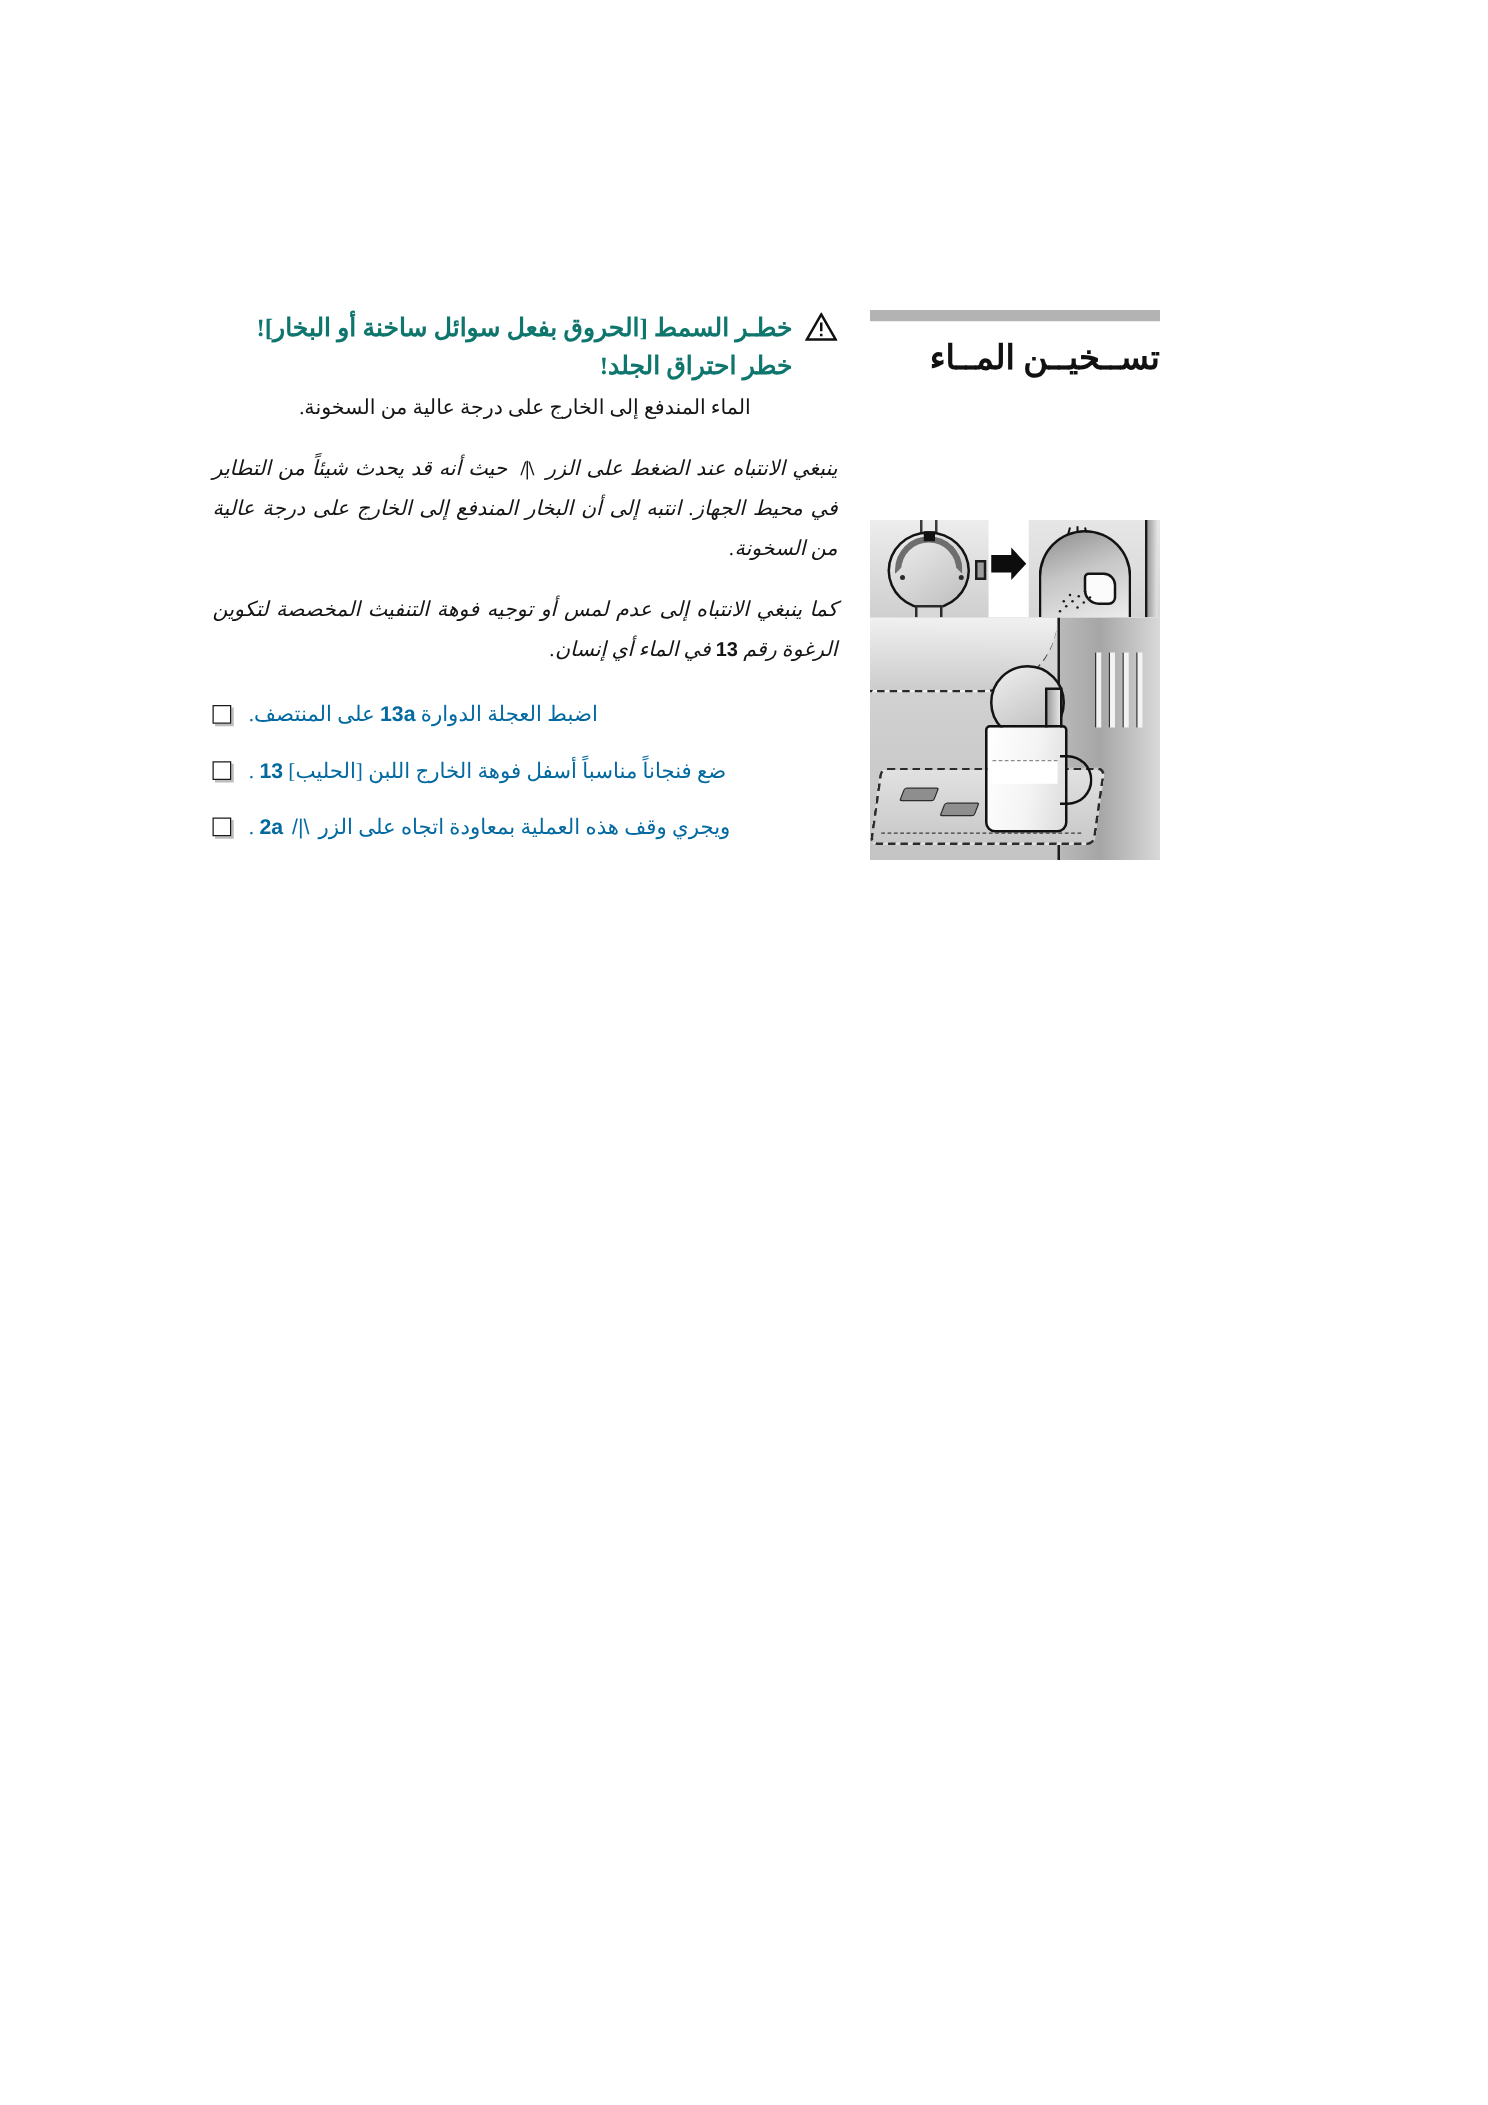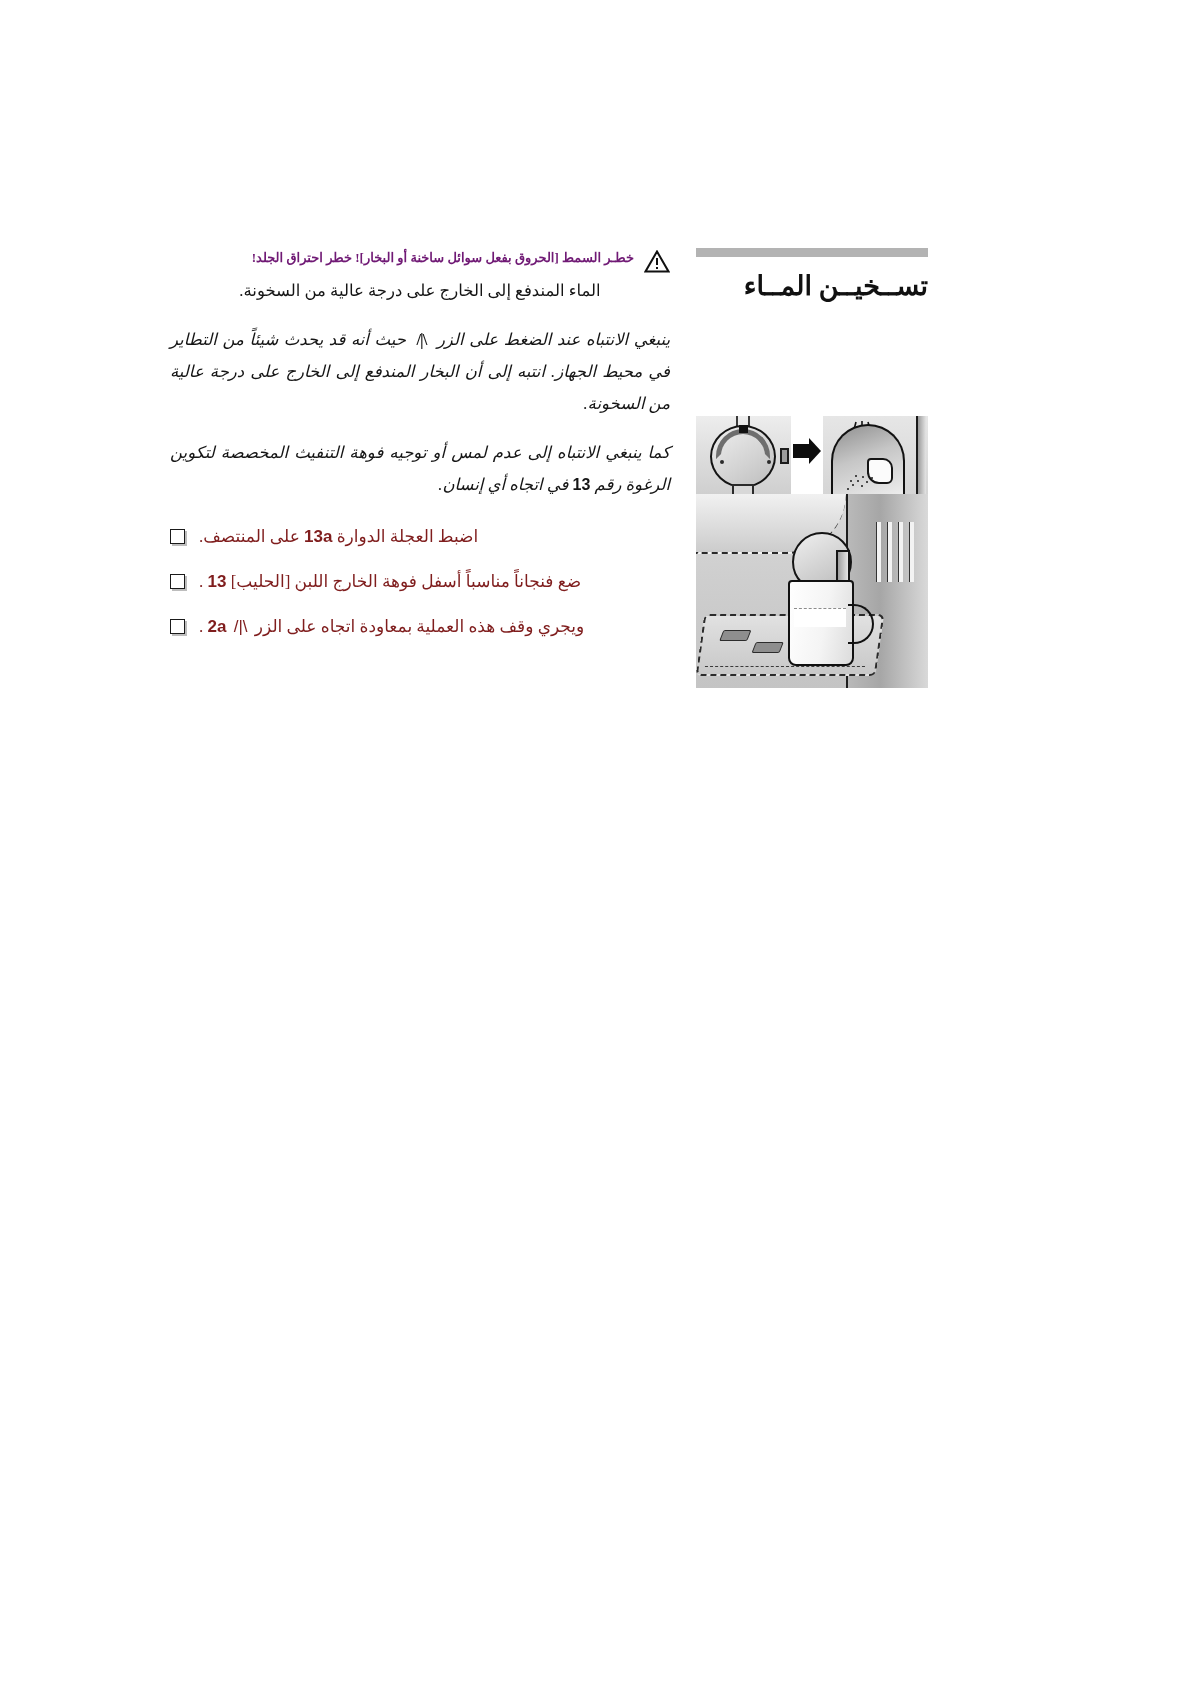--- a/index.html
+++ b/index.html
@@ -331,23 +331,23 @@
     right: 520px;
     width: 500px;
     direction: rtl;
     text-align: right;
   }
   .warn-head {
     display: flex;
     align-items: flex-start;
     justify-content: flex-start;
     gap: 10px;
-    font-size: 13px;
+    font-size: 20px;
     font-weight: 700;
-    color: #701a75;
+    color: #0f766e;
     line-height: 1.5;
   }
   .warn-tri {
     flex: 0 0 auto;
     margin-top: 2px;
   }
   .warn-text { flex: 1 1 auto; }
 
   .para {
     margin-top: 10px;
@@ -383,21 +383,21 @@
     list-style: none;
     padding: 0;
   }
   .step {
     display: flex;
     align-items: flex-start;
     justify-content: flex-end;
     gap: 14px;
     margin-bottom: 18px;
     font-size: 17px;
-    color: #7f1d1d;
+    color: #0369a1;
     line-height: 1.6;
   }
   .step-box {
     flex: 0 0 auto;
     order: 2;
     width: 13px;
     height: 13px;
     margin-top: 6px;
     border: 1.6px solid #1a1a1a;
     background: #ffffff;
@@ -514,21 +514,21 @@
 
     <p class="para">
       <span>ينبغي الانتباه عند الضغط على الزر</span>
       <span class="btn-glyph">\|/</span>
       <span>حيث أنه قد يحدث شيئاً من التطاير في محيط الجهاز. انتبه إلى أن البخار المندفع إلى الخارج على درجة عالية من السخونة.</span>
     </p>
 
     <p class="para">
       <span>كما ينبغي الانتباه إلى عدم لمس أو توجيه فوهة التنفيث المخصصة لتكوين الرغوة رقم</span>
       <span class="ref">13</span>
-      <span>في اتجاه أي إنسان.</span>
+      <span>في الماء أي إنسان.</span>
     </p>
 
     <ul class="steps">
 
       <li class="step">
         <span class="step-box"></span>
         <span class="step-text">
           <span>اضبط العجلة الدوارة</span>
           <span class="ref-b">13a</span>
           <span>على المنتصف.</span>

